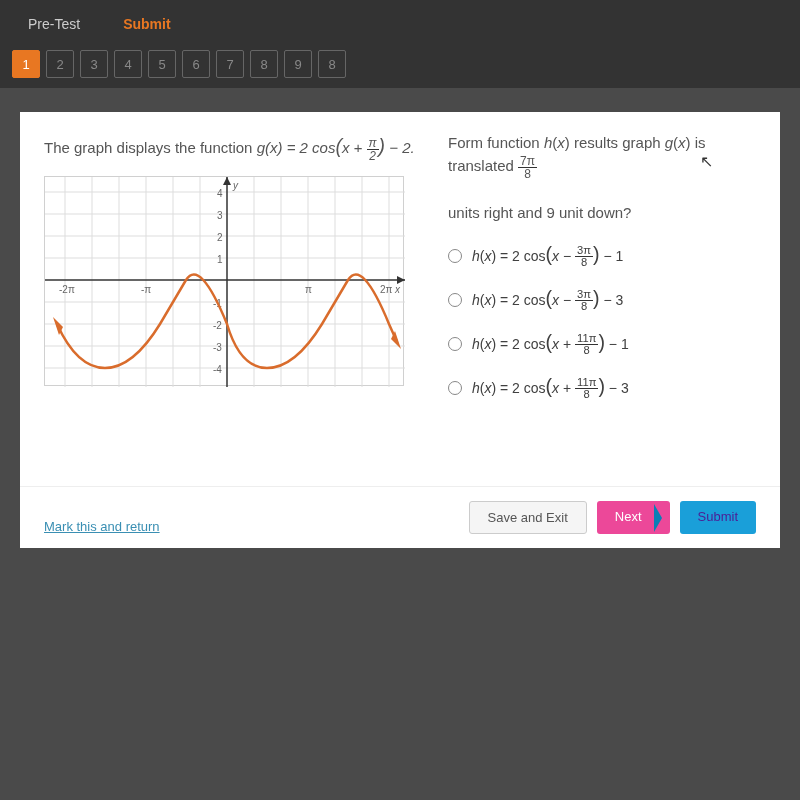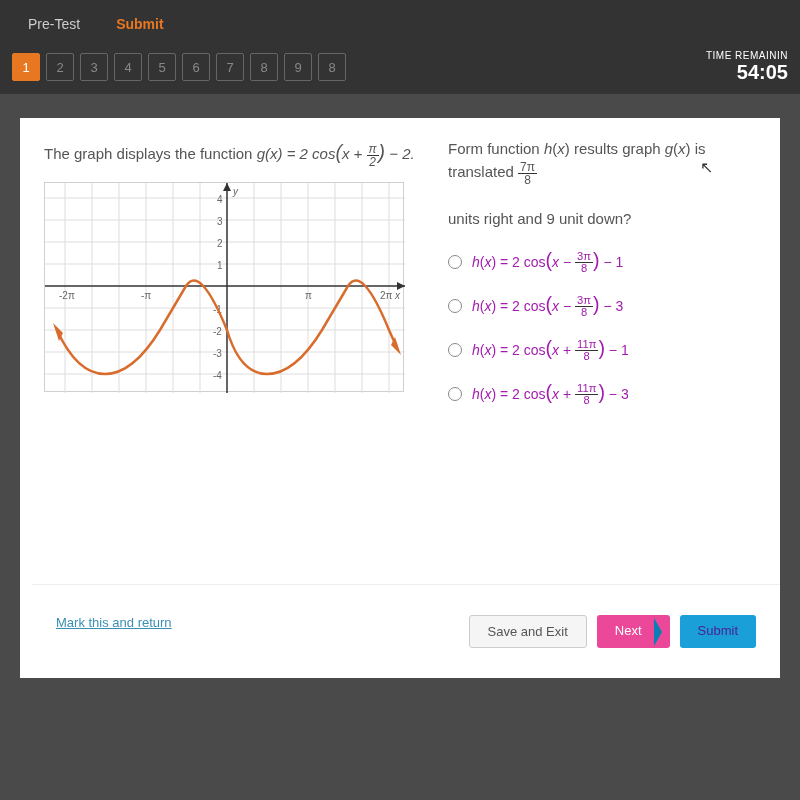--- a/index.html
+++ b/index.html
@@ -1,43 +1,43 @@
 <!DOCTYPE html>
 <html><head>
 <meta charset="utf-8">
 <style>
 * { margin: 0; padding: 0; box-sizing: border-box; }
 body { font-family: Arial, sans-serif; background: #4a4a4a; width: 800px; height: 800px; overflow: hidden; }
 .header { background: #333; color: #fff; padding: 8px 12px 0; }
 .title { font-size: 20px; font-weight: bold; margin-bottom: 6px; }
-.tabs { display: flex; gap: 4px; }
+.tabs { display: flex; gap: 11px; }
 .tab { padding: 8px 16px; font-size: 14px; cursor: pointer; }
 .tab.active { color: #e87722; font-weight: bold; }
 .tab.inactive { color: #ccc; }
 .navbar { background: #333; padding: 10px 12px; display: flex; align-items: center; justify-content: space-between; }
 .qnums { display: flex; gap: 6px; }
 .qnum { width: 28px; height: 28px; display: flex; align-items: center; justify-content: center; border: 1px solid #666; color: #888; font-size: 13px; cursor: pointer; border-radius: 2px; }
 .qnum.current { background: #e87722; color: #fff; border-color: #e87722; }
 .timer { color: #fff; text-align: right; }
 .timer-label { font-size: 10px; letter-spacing: 0.5px; }
 .timer-val { font-size: 20px; font-weight: bold; }
-.content { background: #fff; margin: 24px 20px 8px; padding: 20px 24px; height: 560px; position: relative; }
+.content { background: #fff; margin: 24px 20px 8px; padding: 20px 24px; height: 436px; position: relative; }
 .row { display: flex; gap: 24px; }
 .left { flex: 0 0 380px; }
 .right { flex: 1; }
 .qtext { font-size: 15px; color: #555; margin-bottom: 14px; line-height: 1.5; }
 .math-i { font-style: italic; }
 .fr { display: inline-flex; flex-direction: column; text-align: center; vertical-align: middle; font-size: 0.8em; line-height: 1; }
 .fr .n { border-bottom: 1px solid #333; padding: 0 2px; }
 .fr .d { padding: 0 2px; }
 .graph { border: 1px solid #d0d0d0; width: 360px; height: 210px; position: relative; background: #fff; }
 .options { margin-top: 14px; }
-.opt { display: flex; align-items: center; gap: 10px; margin: 18px 0; font-size: 14px; color: #a21caf; }
+.opt { display: flex; align-items: center; gap: 10px; margin: 18px 0; font-size: 14px; color: #404040; }
 .radio { width: 14px; height: 14px; border: 1.5px solid #888; border-radius: 50%; flex-shrink: 0; cursor: pointer; }
-.footer { position: absolute; bottom: 0; left: 12px; right: 0; padding: 30px 24px; display: flex; align-items: flex-start; justify-content: space-between; border-top: 1px solid #eee; }
+.footer { position: absolute; bottom: 0; left: 0; right: 0; padding: 14px 24px; display: flex; align-items: flex-end; justify-content: space-between; border-top: 1px solid #eee; }
 .mark { color: #3a8fb3; font-size: 13px; text-decoration: underline; cursor: pointer; }
 .btns { display: flex; gap: 10px; }
 .btn { padding: 8px 18px; font-size: 13px; border-radius: 3px; cursor: pointer; border: 1px solid #ccc; background: #f5f5f5; color: #555; }
 .btn.next { background: #ec4899; color: #fff; border: none; position: relative; padding-right: 28px; }
 .btn.next::after { content: ''; position: absolute; right: 8px; top: 50%; transform: translateY(-50%); border-left: 8px solid #0a7fb5; border-top: 14px solid transparent; border-bottom: 14px solid transparent; }
 .btn.submit { background: #1a9fd9; color: #4c1d95; border: none; }
 .cursor { position: absolute; top: 40px; left: 680px; font-size: 16px; color: #333; pointer-events: none; }
 </style>
 </head>
 <body>
@@ -54,24 +54,20 @@
     <div class="qnum current">1</div>
     <div class="qnum">2</div>
     <div class="qnum">3</div>
     <div class="qnum">4</div>
     <div class="qnum">5</div>
     <div class="qnum">6</div>
     <div class="qnum">7</div>
     <div class="qnum">8</div>
     <div class="qnum">9</div>
     <div class="qnum">8</div>
-  </div>
-  <div class="timer">
-    <div class="timer-label">TIME REMAININ</div>
-    <div class="timer-val">54:05</div>
   </div>
 </div>
 
 <div class="content">
   <div class="row">
     <div class="left">
       <div class="qtext">
         <span>The graph displays the function </span>
         <span class="math-i"><span class="math-i">g</span>(<span class="math-i">x</span>) = 2 cos<span style="font-size:1.3em">(</span><span class="math-i">x</span> + <span class="fr">
               <span class="n">π</span>

